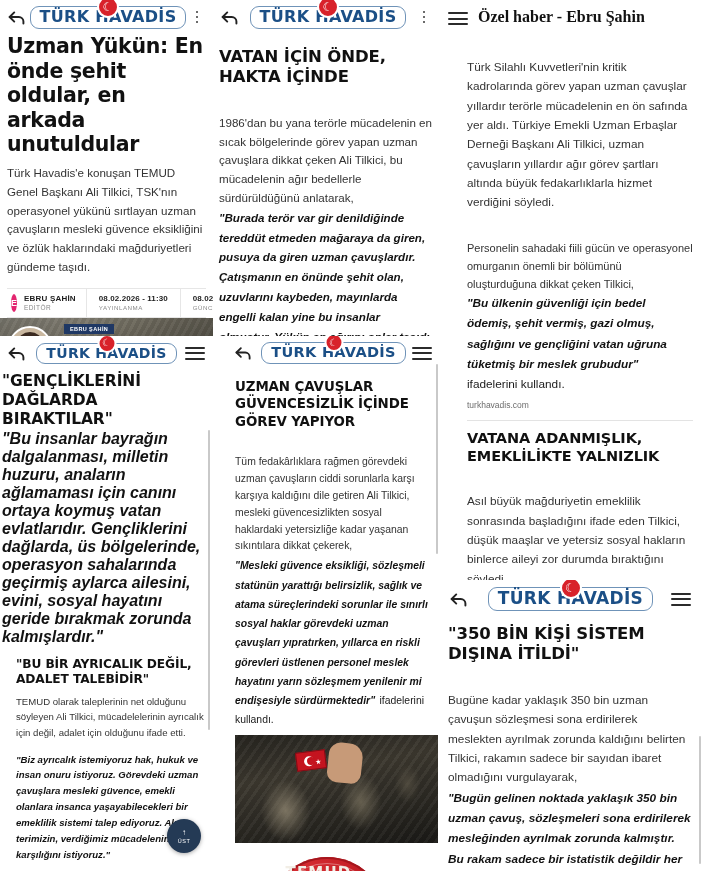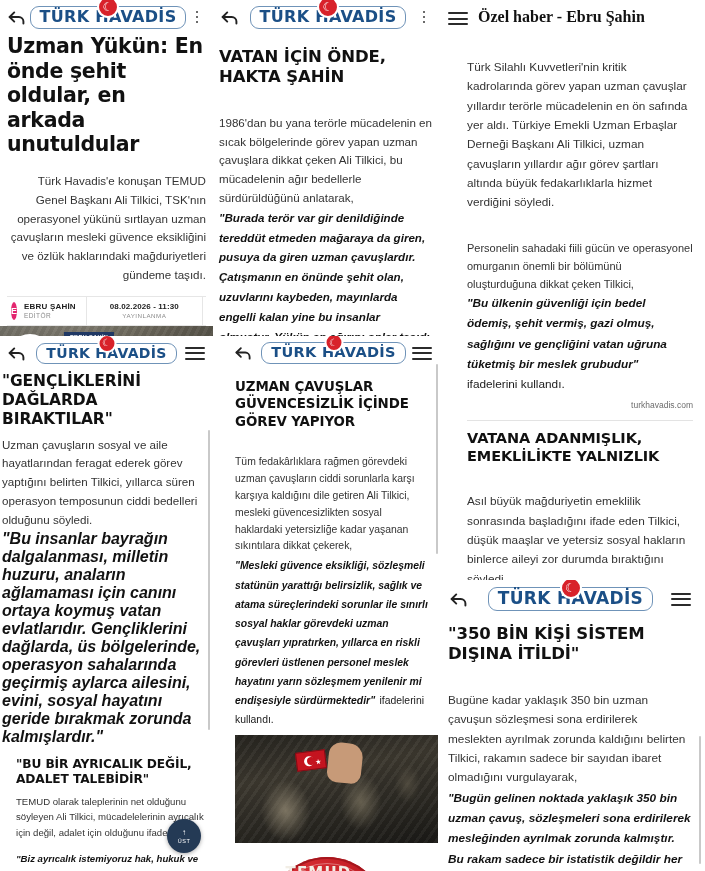--- a/index.html
+++ b/index.html
@@ -35,33 +35,33 @@
   .kebab i { width:2.5px; height:2.5px; background:#3a3a3a; border-radius:50%; display:block; }
   .burger { width:20px; flex:0 0 20px; margin-right:8px; display:flex; flex-direction:column; gap:3.5px; }
   .burger i { height:2px; background:#2b2b2b; display:block; border-radius:1px; }
 
   
   h1.headline { font-family:"DejaVu Sans", sans-serif; font-weight:bold; font-size:20.5px;
                 line-height:1.20; letter-spacing:-.3px; color:#111; }
   h2.sub { font-family:"DejaVu Sans", sans-serif; font-weight:bold; font-size:15px;
            line-height:1.24; color:#111; letter-spacing:-.1px; }
   p.body { font-size:11.6px; line-height:1.62; color:#333; margin-top:26px; }
-  p.body.first { margin-top:15px;text-align:right; }
+  p.body.first { margin-top:7px; }
   .q { font-weight:bold; font-style:italic; color:#121212; }
   p.quote { font-size:11.6px; line-height:1.62; font-weight:bold; font-style:italic; color:#121212; margin-top:11px; }
 
   
   .byline { display:flex; align-items:center; border-top:1px solid #e6e6e6;
             border-bottom:1px solid #e6e6e6; height:30px; margin-top:11px; }
   .avatar { width:18px; height:18px; border-radius:50%; background:#e3266f; color:#fff;
             font-size:9px; display:flex; align-items:center; justify-content:center; margin:0 7px 0 4px;
             font-weight:bold; }
   .bl-name { font-size:8px; font-weight:bold; letter-spacing:.2px; color:#1c1c1c; }
   .bl-role { font-size:6.5px; color:#8a8a8a; letter-spacing:.4px; margin-top:1px; }
-  .bl-date { text-align:center; flex:0 0 auto; padding:0 23px; border-left:1px solid #e6e6e6; height:100%;
+  .bl-date { flex:0 0 auto; padding:0 12px; border-left:1px solid #e6e6e6; height:100%;
              display:flex; flex-direction:column; justify-content:center; }
   .bl-d1 { font-size:8px; font-weight:bold; color:#1c1c1c; letter-spacing:.1px; white-space:nowrap;}
   .bl-d2 { font-size:6.2px; color:#8a8a8a; letter-spacing:.5px; margin-top:1.5px; }
 
   
   .hero { position:relative; width:100%; height:128px; overflow:hidden;
           background:linear-gradient(160deg,#8e8b80 0%,#6e6a5d 30%,#44413a 70%,#2c2a25 100%); }
   .hero .camo { position:absolute; inset:0;
      background:
       radial-gradient(ellipse 34px 60px at 72% 55%, rgba(160,152,130,.85), transparent 62%),
@@ -112,21 +112,21 @@
   
   .sbar { position:absolute; right:2px; width:2px; background:#c9c9c9; border-radius:2px; }
 
   
   .fab { position:absolute; width:34px; height:34px; border-radius:50%; background:#243a55;
          color:#fff; display:flex; flex-direction:column; align-items:center; justify-content:center;
          box-shadow:0 1px 4px rgba(0,0,0,.35); }
   .fab .f1 { font-size:8px; font-weight:bold; line-height:1; }
   .fab .f2 { font-size:5.5px; letter-spacing:.5px; margin-top:1px; }
 
-  .src { text-align:right; font-size:8.5px; color:#6d6d6d; margin-top:8px; }
+  .src { text-align:left; font-size:8.5px; color:#6d6d6d; margin-top:8px; }
   .hr { border-top:1px solid #e3e3e3; margin-top:10px; }
 </style>
 </head>
 <body>
 
 <div class="panel" style="left:0; top:0; width:213px; height:336px;">
   <div class="bar">
     <span class="back-ico">
       <svg width="22" height="22" viewBox="0 0 24 24" fill="none" stroke="#222" stroke-width="2.1" stroke-linecap="round" stroke-linejoin="round">
           <path d="M9 7 4 12l5 5"></path>
@@ -189,21 +189,21 @@
       <span class="logo">TÜRK HAVADİS</span>
       <span class="logo-badge">☾</span>
     </span>
     <span class="kebab">
         <i></i>
         <i></i>
         <i></i>
       </span>
   </div>
   <div style="padding:2px 8px 0 6px;">
-    <h2 class="sub" style="margin-top:11px; font-size:16.5px;">VATAN İÇİN ÖNDE, HAKTA ŞAHİN</h2>
+    <h2 class="sub" style="margin-top:11px; font-size:16.5px;">VATAN İÇİN ÖNDE, HAKTA İÇİNDE</h2>
     <p class="body">1986'dan bu yana terörle mücadelenin en sıcak bölgelerinde görev yapan uzman çavuşlara dikkat çeken Ali Tilkici, bu mücadelenin ağır bedellerle sürdürüldüğünü anlatarak,</p>
     <p class="quote" style="margin-top:0; display:inline">"Burada terör var gir denildiğinde tereddüt etmeden mağaraya da giren, pusuya da giren uzman çavuşlardır. Çatışmanın en önünde şehit olan, uzuvlarını kaybeden, mayınlarda engelli kalan yine bu insanlar olmuştur. Yükün en ağırını onlar taşıdı ama hiçbir zaman görevlerini sorgulamadılar"</p>
     
   </div>
 </div>
 
 <div class="panel" style="left:440px; top:0; width:265px; height:580px;">
   <div style="display:flex; align-items:flex-start; padding:8px 10px 0 8px;">
     <span class="burger" style="margin:4px 10px 0 0;">
         <i></i>
@@ -238,21 +238,20 @@
       <span class="logo-badge" style="width:19px;height:19px;font-size:10px;top:-9px">☾</span>
     </span>
     <span class="burger">
         <i></i>
         <i></i>
         <i></i>
       </span>
   </div>
   <div style="padding:2px 7px 0 2px; position:relative;">
     <h2 class="sub" style="font-size:15.5px;">"GENÇLİKLERİNİ DAĞLARDA BIRAKTILAR"</h2>
-    <p class="body" style="margin-top:6px">Uzman çavuşların sosyal ve aile hayatlarından feragat ederek görev yaptığını belirten Tilkici, yıllarca süren operasyon temposunun ciddi bedelleri olduğunu söyledi.</p>
     <span class="q">"Bu insanlar bayrağın dalgalanması, milletin huzuru, anaların ağlamaması için canını ortaya koymuş vatan evlatlarıdır. Gençliklerini dağlarda, üs bölgelerinde, operasyon sahalarında geçirmiş aylarca ailesini, evini, sosyal hayatını geride bırakmak zorunda kalmışlardır."</span>
 
     <div style="padding-left:14px; margin-top:11px;">
       <h2 class="sub" style="font-size:12.2px;">"BU BİR AYRICALIK DEĞİL, ADALET TALEBİDİR"</h2>
       <p class="body" style="font-size:9.6px; line-height:1.62; margin-top:7px;">TEMUD olarak taleplerinin net olduğunu söyleyen Ali Tilkici, mücadelelerinin ayrıcalık için değil, adalet için olduğunu ifade etti.</p>
       <p class="quote" style="font-size:9.6px; line-height:1.66;">"Biz ayrıcalık istemiyoruz hak, hukuk ve insan onuru istiyoruz. Görevdeki uzman çavuşlara mesleki güvence, emekli olanlara insanca yaşayabilecekleri bir emeklilik sistemi talep ediyoruz. Alın terimizin, verdiğimiz mücadelenin karşılığını istiyoruz."</p>
 
     </div>
     <div class="sbar" style="top:60px; height:300px; right:3px;"></div>
   </div>

